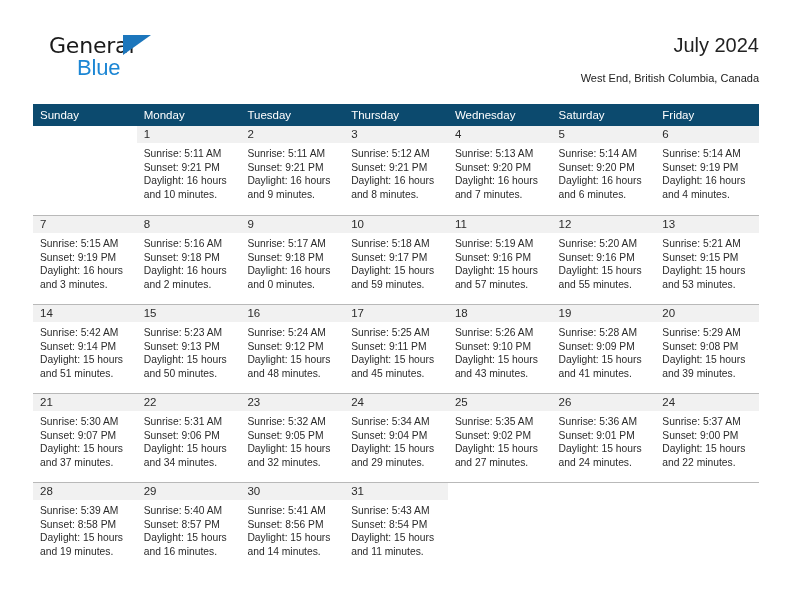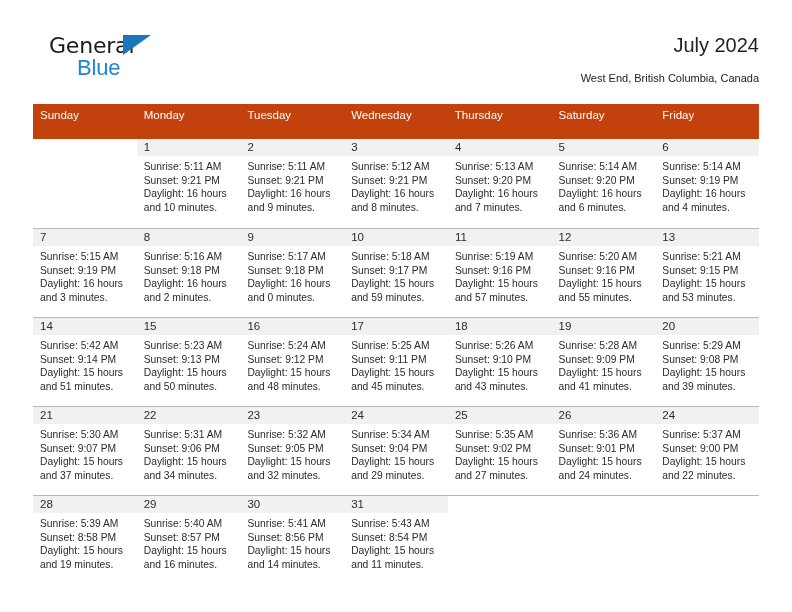--- a/index.html
+++ b/index.html
@@ -92,23 +92,22 @@
   
   .calendar {
     position: absolute;
     left: 33px;
     top: 104px;
     width: 726px;
   }
 
   .weekday-row {
     display: flex;
-    background: #c2410c;
-    height: 35px;
-    justify-content: flex-end;
+    background: #0c4a6e;
+    height: 22px;
   }
   .weekday {
     flex: 1 1 0;
     box-sizing: border-box;
     padding-left: 7px;
     color: #ffffff;
     font-size: 11.5px;
     line-height: 22px;
     white-space: nowrap;
     overflow: hidden;
@@ -173,22 +172,22 @@
     </div>
 
   </div>
 
   <div class="calendar">
 
     <div class="weekday-row">
       <div class="weekday">Sunday</div>
       <div class="weekday">Monday</div>
       <div class="weekday">Tuesday</div>
+      <div class="weekday">Thursday</div>
       <div class="weekday">Wednesday</div>
-      <div class="weekday">Thursday</div>
       <div class="weekday">Saturday</div>
       <div class="weekday">Friday</div>
     </div>
 
     <div id="weeks-container">
         <div class="week-row">
           <div class="day-cell">
             <div class="daynum-band">
               <div class="daynum"></div>
             </div>

